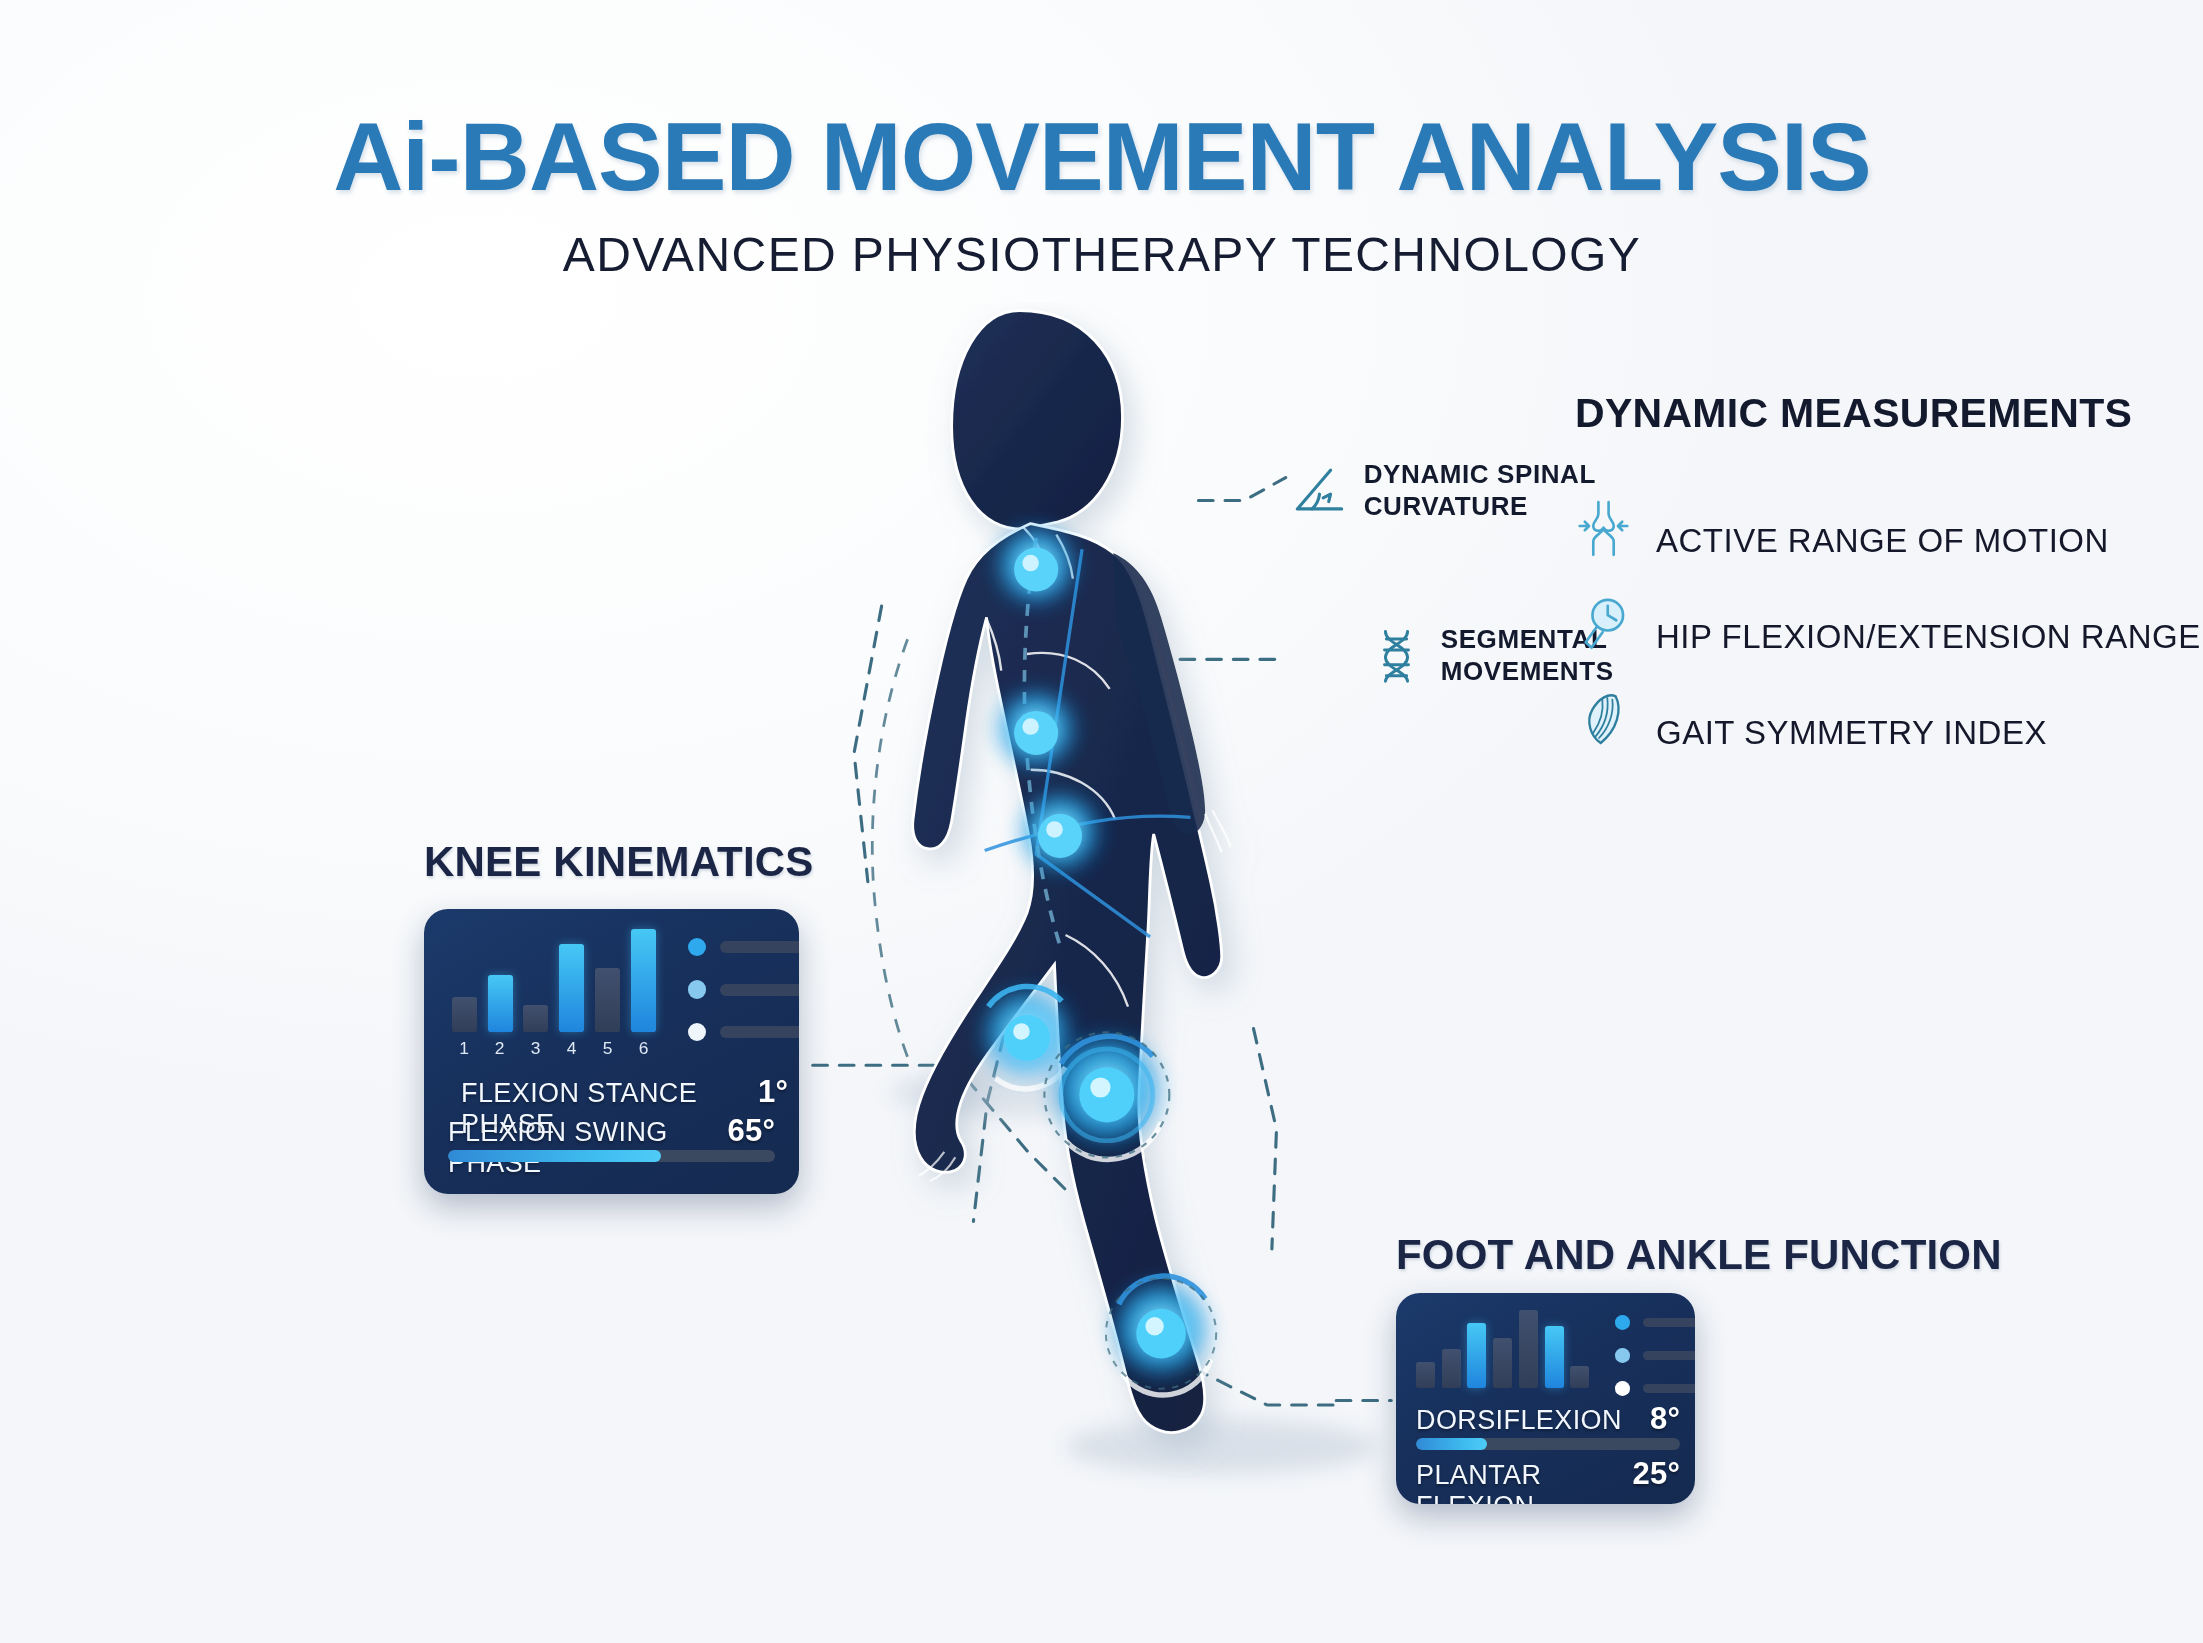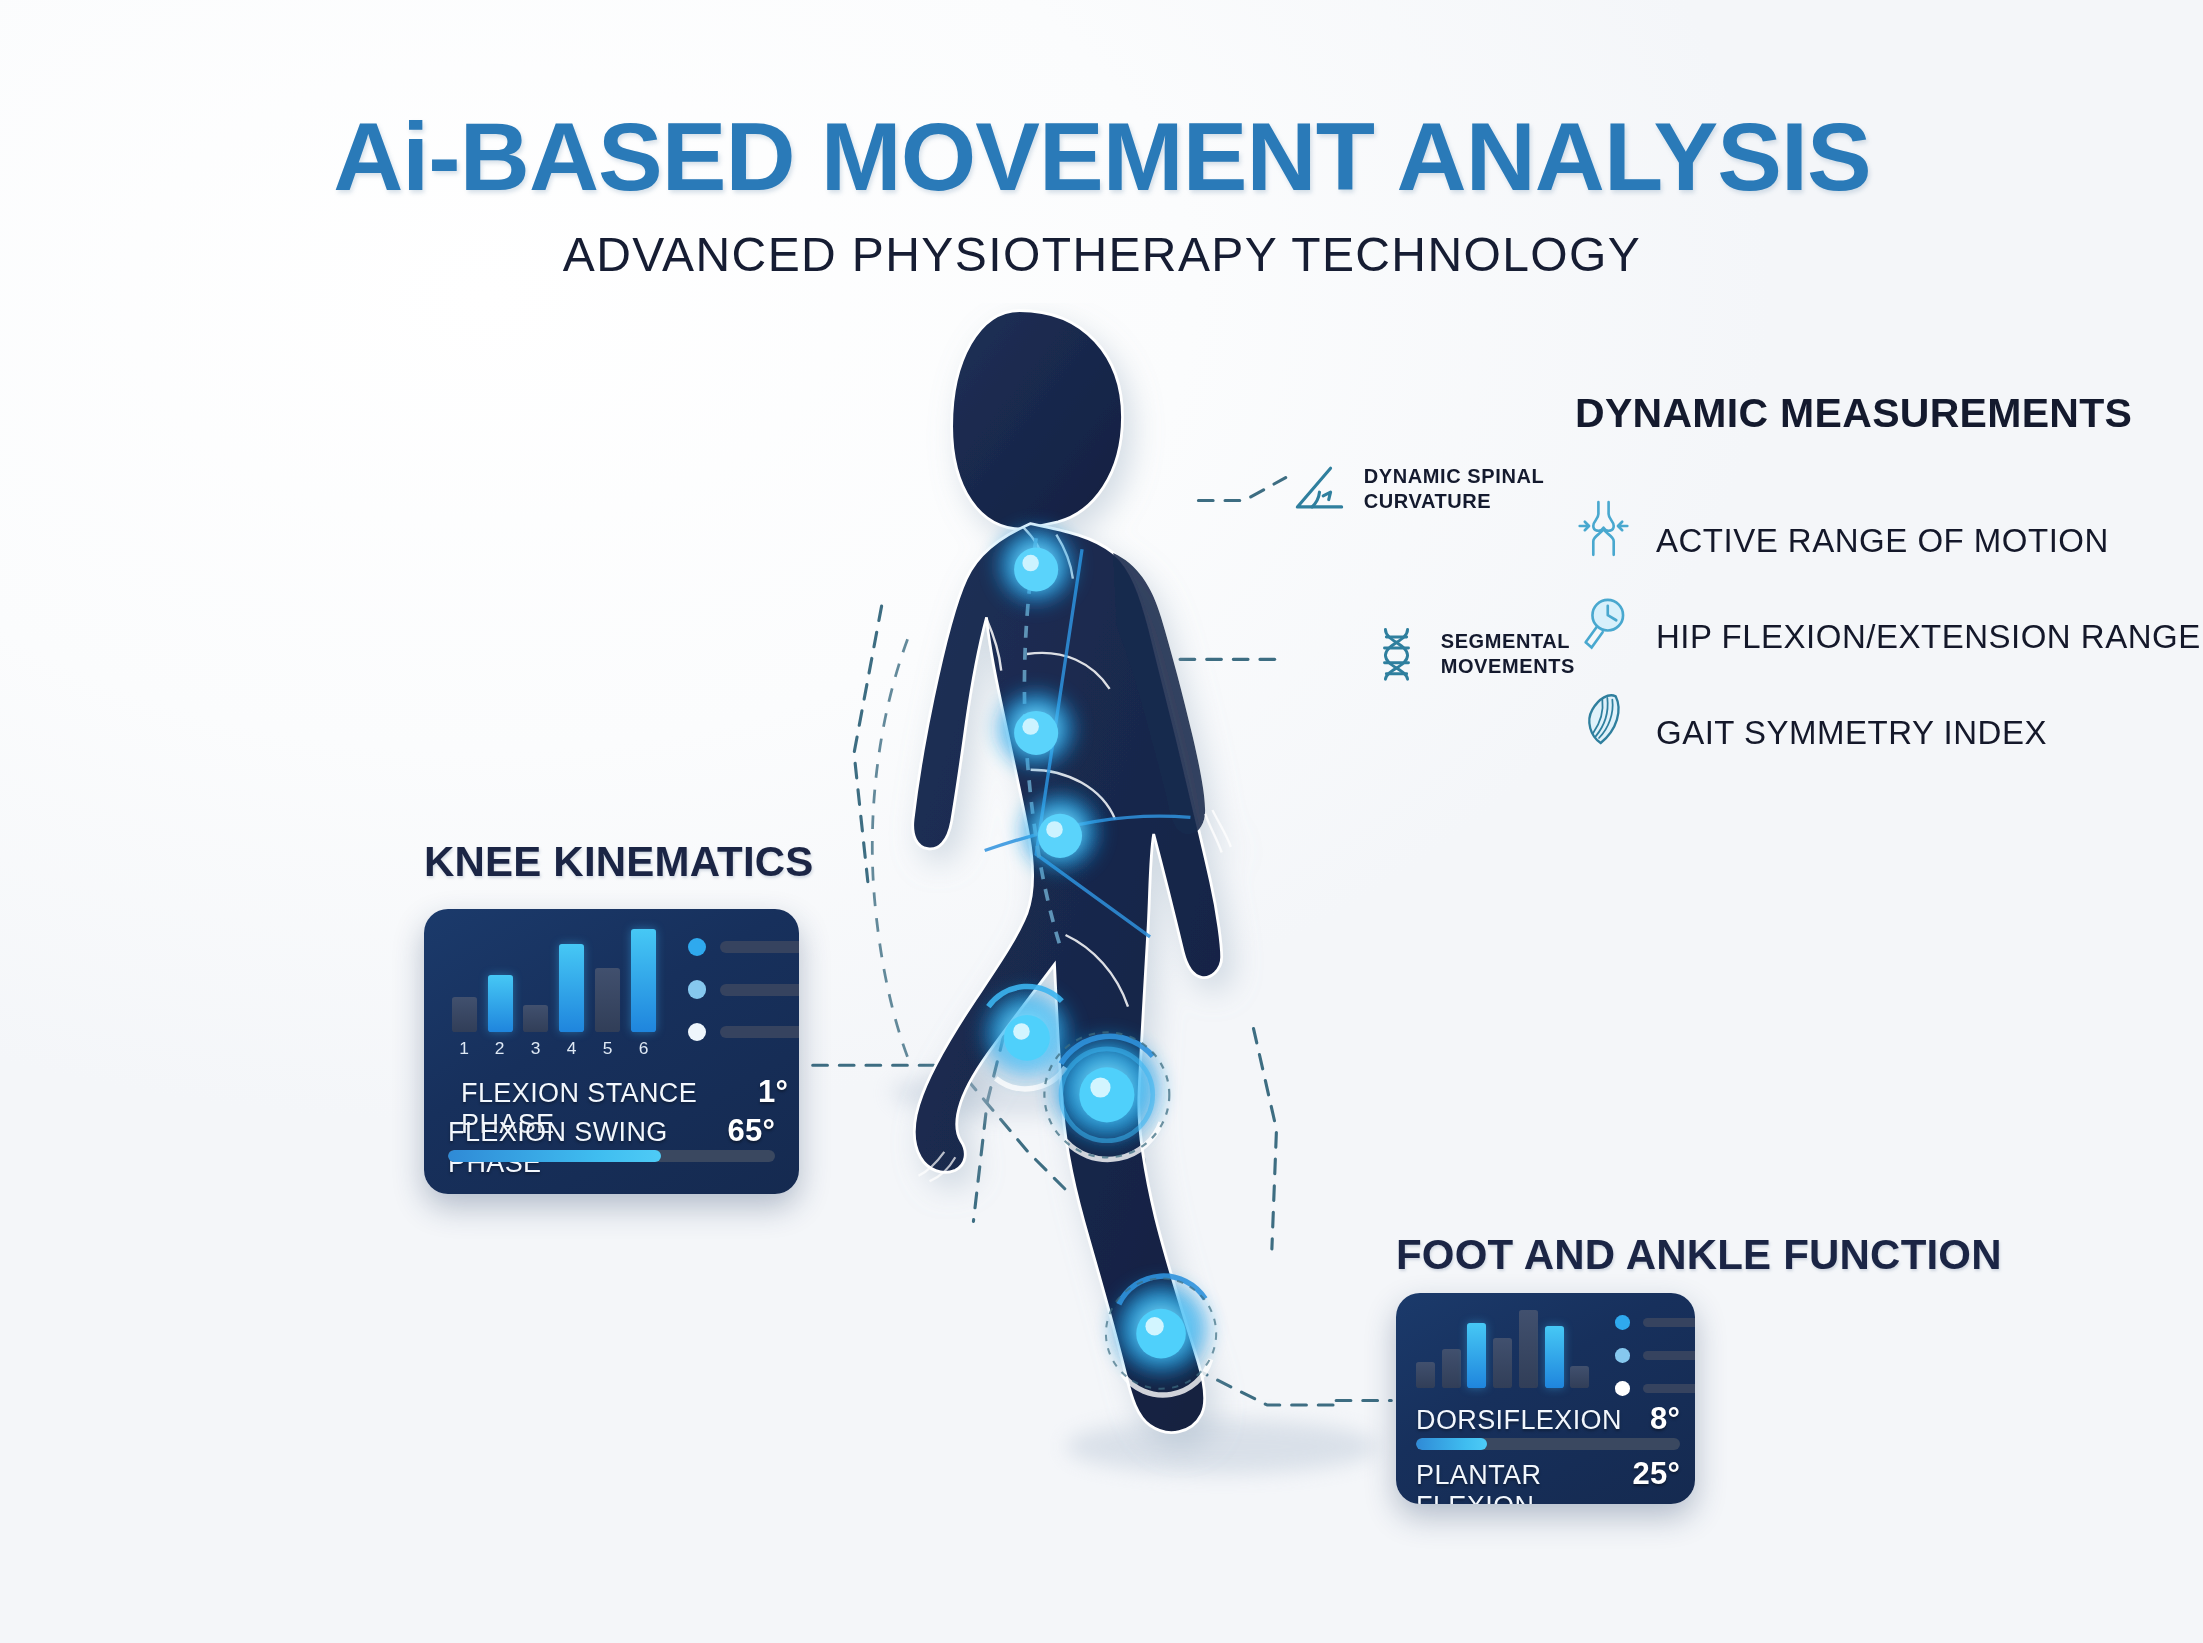--- a/index.html
+++ b/index.html
@@ -26,21 +26,21 @@
   }
 
   
   #figure{ position:absolute; left:790px; top:303px; width:698px; height:1231px; }
   #figure svg{ width:100%; height:100%; display:block; }
 
   
   .callout{ position:absolute; display:flex; align-items:center; gap:14.7px; }
   .callout .ci{ width:59px; height:59px; flex:none; }
   .callout .ctext{
-    font-size:20px; font-weight:bold; letter-spacing:0.6px; color:#141a2e;
+    font-size:26px; font-weight:bold; letter-spacing:0.6px; color:#141a2e;
     line-height:1.22; white-space:pre-line;
   }
   #callout-spinal{ left:1290px; top:459px; }
   #callout-segmental{ left:1367px; top:624px; }
 
   
   #measure{ position:absolute; left:1575px; top:390px; width:588px; }
   #measure .mhead{
     font-size:41px; font-weight:bold; letter-spacing:0.3px; color:#141a2e;
     margin-bottom:27px;

